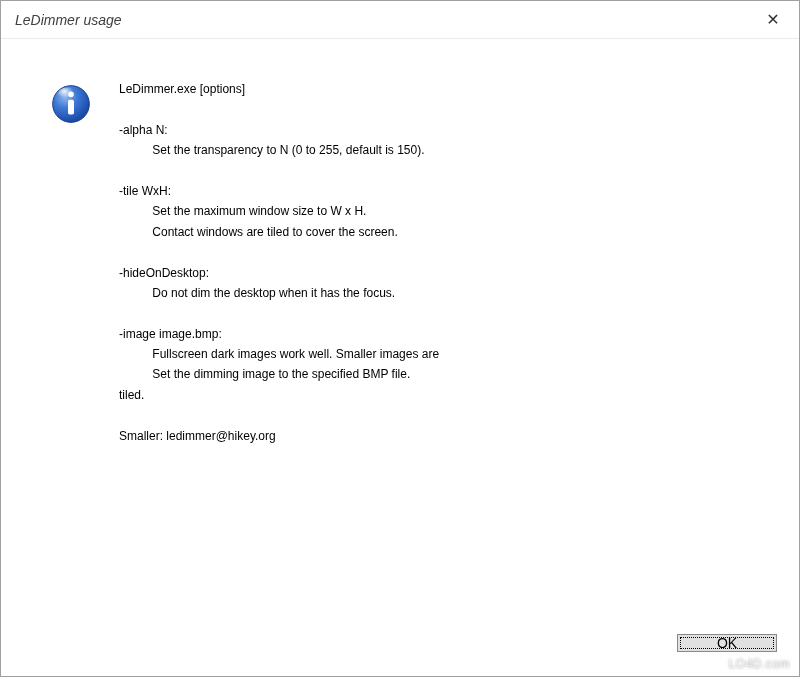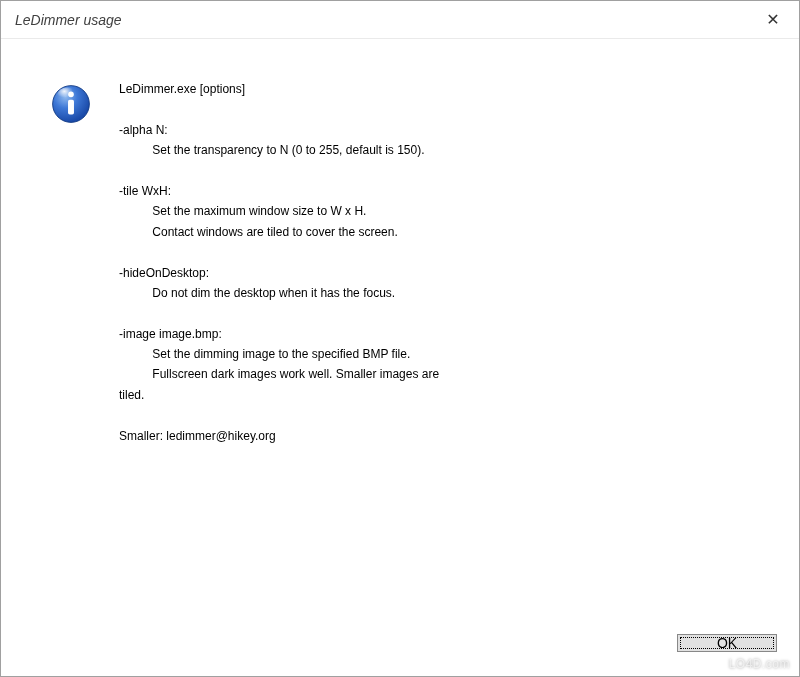--- a/index.html
+++ b/index.html
@@ -148,22 +148,22 @@
         <div class="line">          Set the transparency to N (0 to 255, default is 150).</div>
         <div class="line">&nbsp;</div>
         <div class="line">-tile WxH:</div>
         <div class="line">          Set the maximum window size to W x H.</div>
         <div class="line">          Contact windows are tiled to cover the screen.</div>
         <div class="line">&nbsp;</div>
         <div class="line">-hideOnDesktop:</div>
         <div class="line">          Do not dim the desktop when it has the focus.</div>
         <div class="line">&nbsp;</div>
         <div class="line">-image image.bmp:</div>
+        <div class="line">          Fullscreen dark images work well. Smaller images are</div>
         <div class="line">          Set the dimming image to the specified BMP file.</div>
-        <div class="line">          Fullscreen dark images work well. Smaller images are</div>
         <div class="line">tiled.</div>
         <div class="line">&nbsp;</div>
         <div class="line">Smaller: ledimmer@hikey.org</div>
       </div>
   </div>
 
   <div class="button-row">
     <button class="ok-button">OK</button>
   </div>
 </div>

